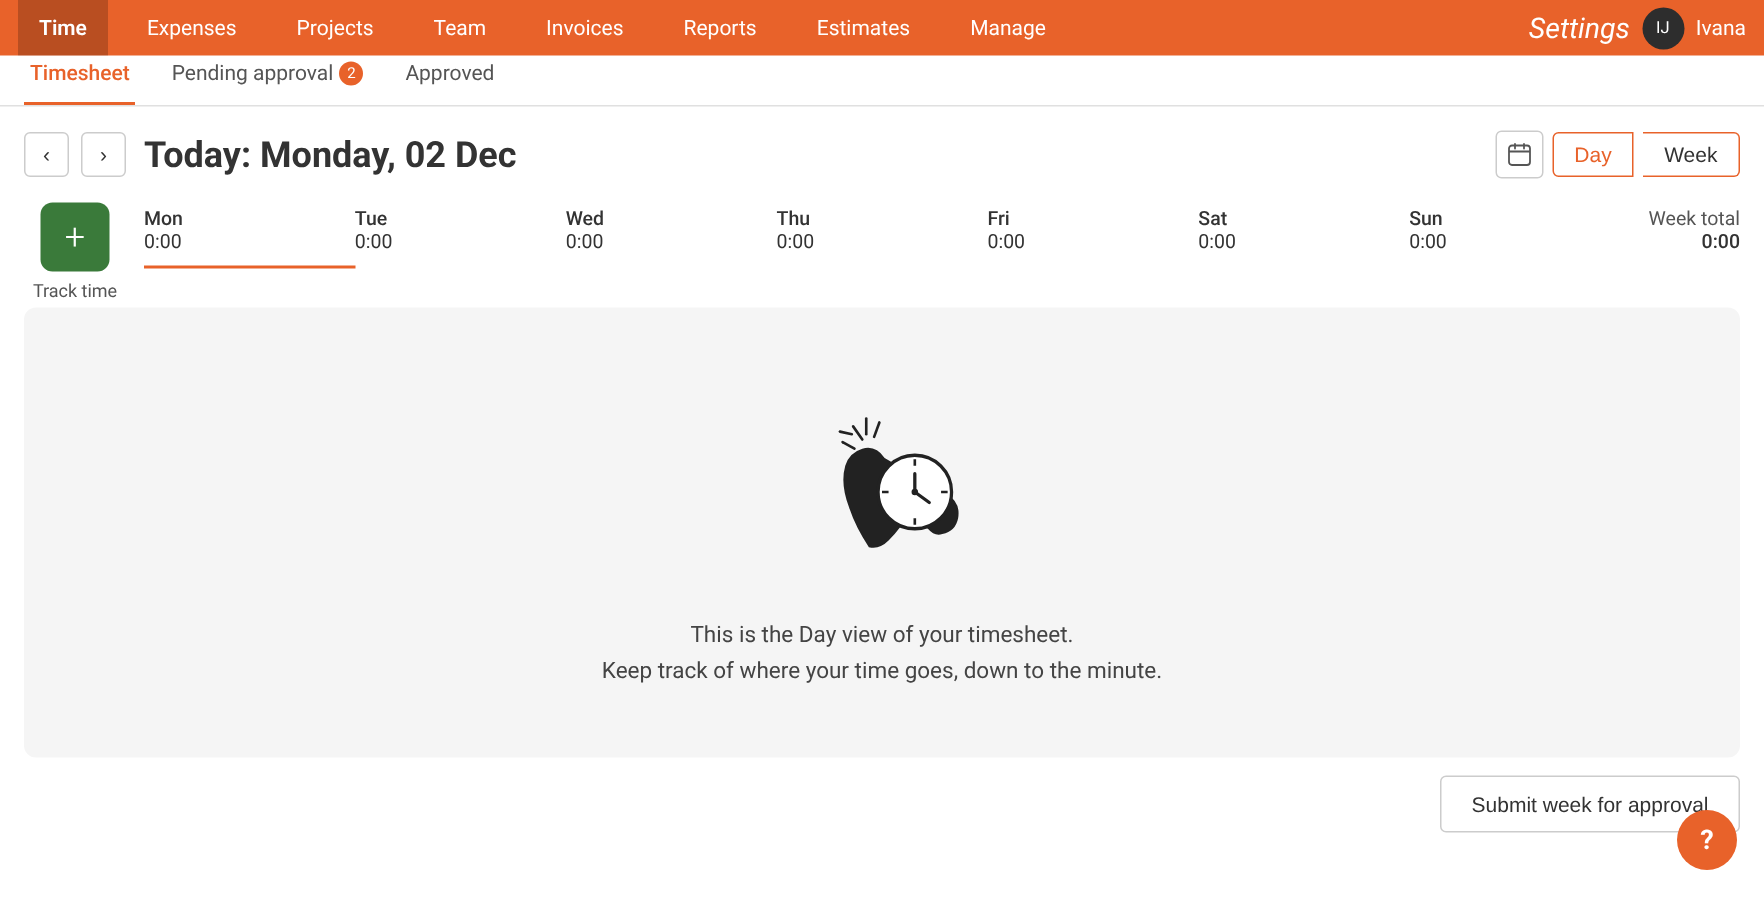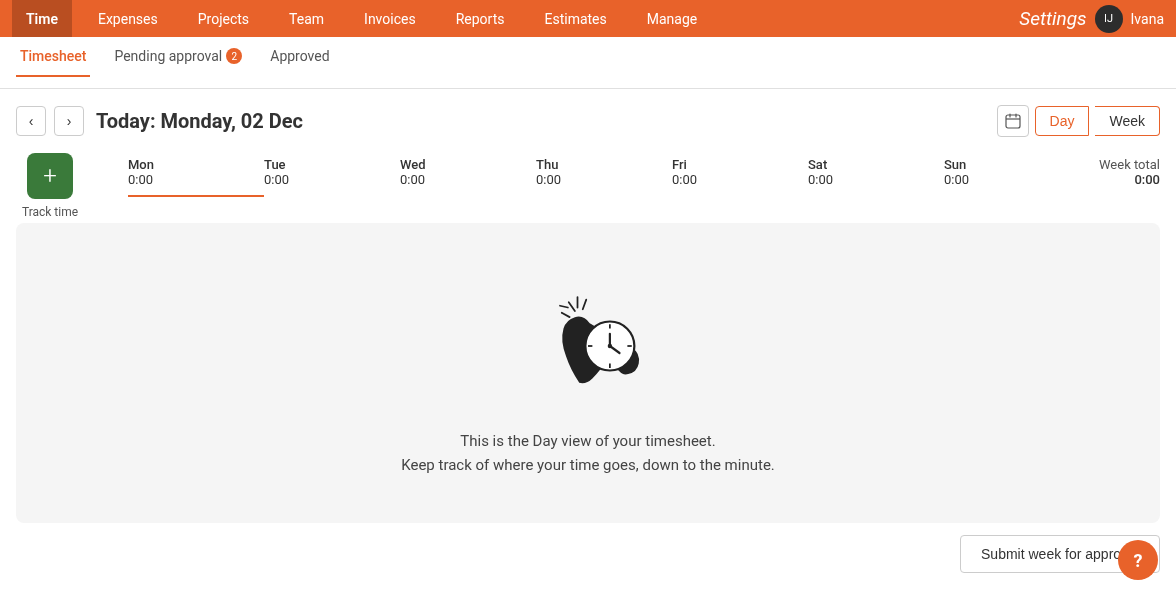--- a/index.html
+++ b/index.html
@@ -36,24 +36,24 @@
       background: #2d2d2d;
       color: #fff;
       display: flex; align-items: center; justify-content: center;
       font-size: 11px; font-weight: 400;
     }
     .user-name { color: #fff; font-size: 14px; }
 
     
     .sub-nav {
       display: flex;
-      align-items: flex-start;
+      align-items: flex-end;
       border-bottom: 1px solid #e0e0e0;
       padding: 0 16px;
-      height: 52px;
+      height: 34px;
     }
     .sub-nav-item {
       padding: 0 4px;
       height: 40px;
       display: flex;
       align-items: center;
       font-size: 14px;
       color: #555;
       cursor: pointer;
       margin-right: 20px;
@@ -88,21 +88,21 @@
     .arrow-btn {
       width: 30px; height: 30px;
       border: 1px solid #ccc;
       background: #fff;
       border-radius: 4px;
       cursor: pointer;
       display: flex; align-items: center; justify-content: center;
       font-size: 14px;
       color: #333;
     }
-    .date-title { font-size: 20px; font-weight: 400; color: #333; margin-left: 4px; }
+    .date-title { font-size: 24px; font-weight: 400; color: #333; margin-left: 4px; }
     .date-title span { font-weight: 700; color: #333; }
     .view-toggle { display: flex; align-items: center; gap: 6px; }
     .cal-icon {
       width: 32px; height: 32px;
       border: 1px solid #ccc;
       border-radius: 4px;
       display: flex; align-items: center; justify-content: center;
       cursor: pointer;
       color: #555;
       font-size: 15px;
@@ -159,21 +159,20 @@
       display: flex;
       flex: 1;
     }
     .day-col {
       flex: 1;
       border-bottom: 2px solid transparent;
       padding: 4px 0 8px 0;
     }
     .day-col.today {
       border-bottom: 2px solid #e8622a;
-      margin-left: 32px;
     }
     .day-name {
       font-size: 13px;
       color: #333;
       font-weight: 500;
     }
     .day-hours {
       font-size: 13px;
       color: #333;
     }

